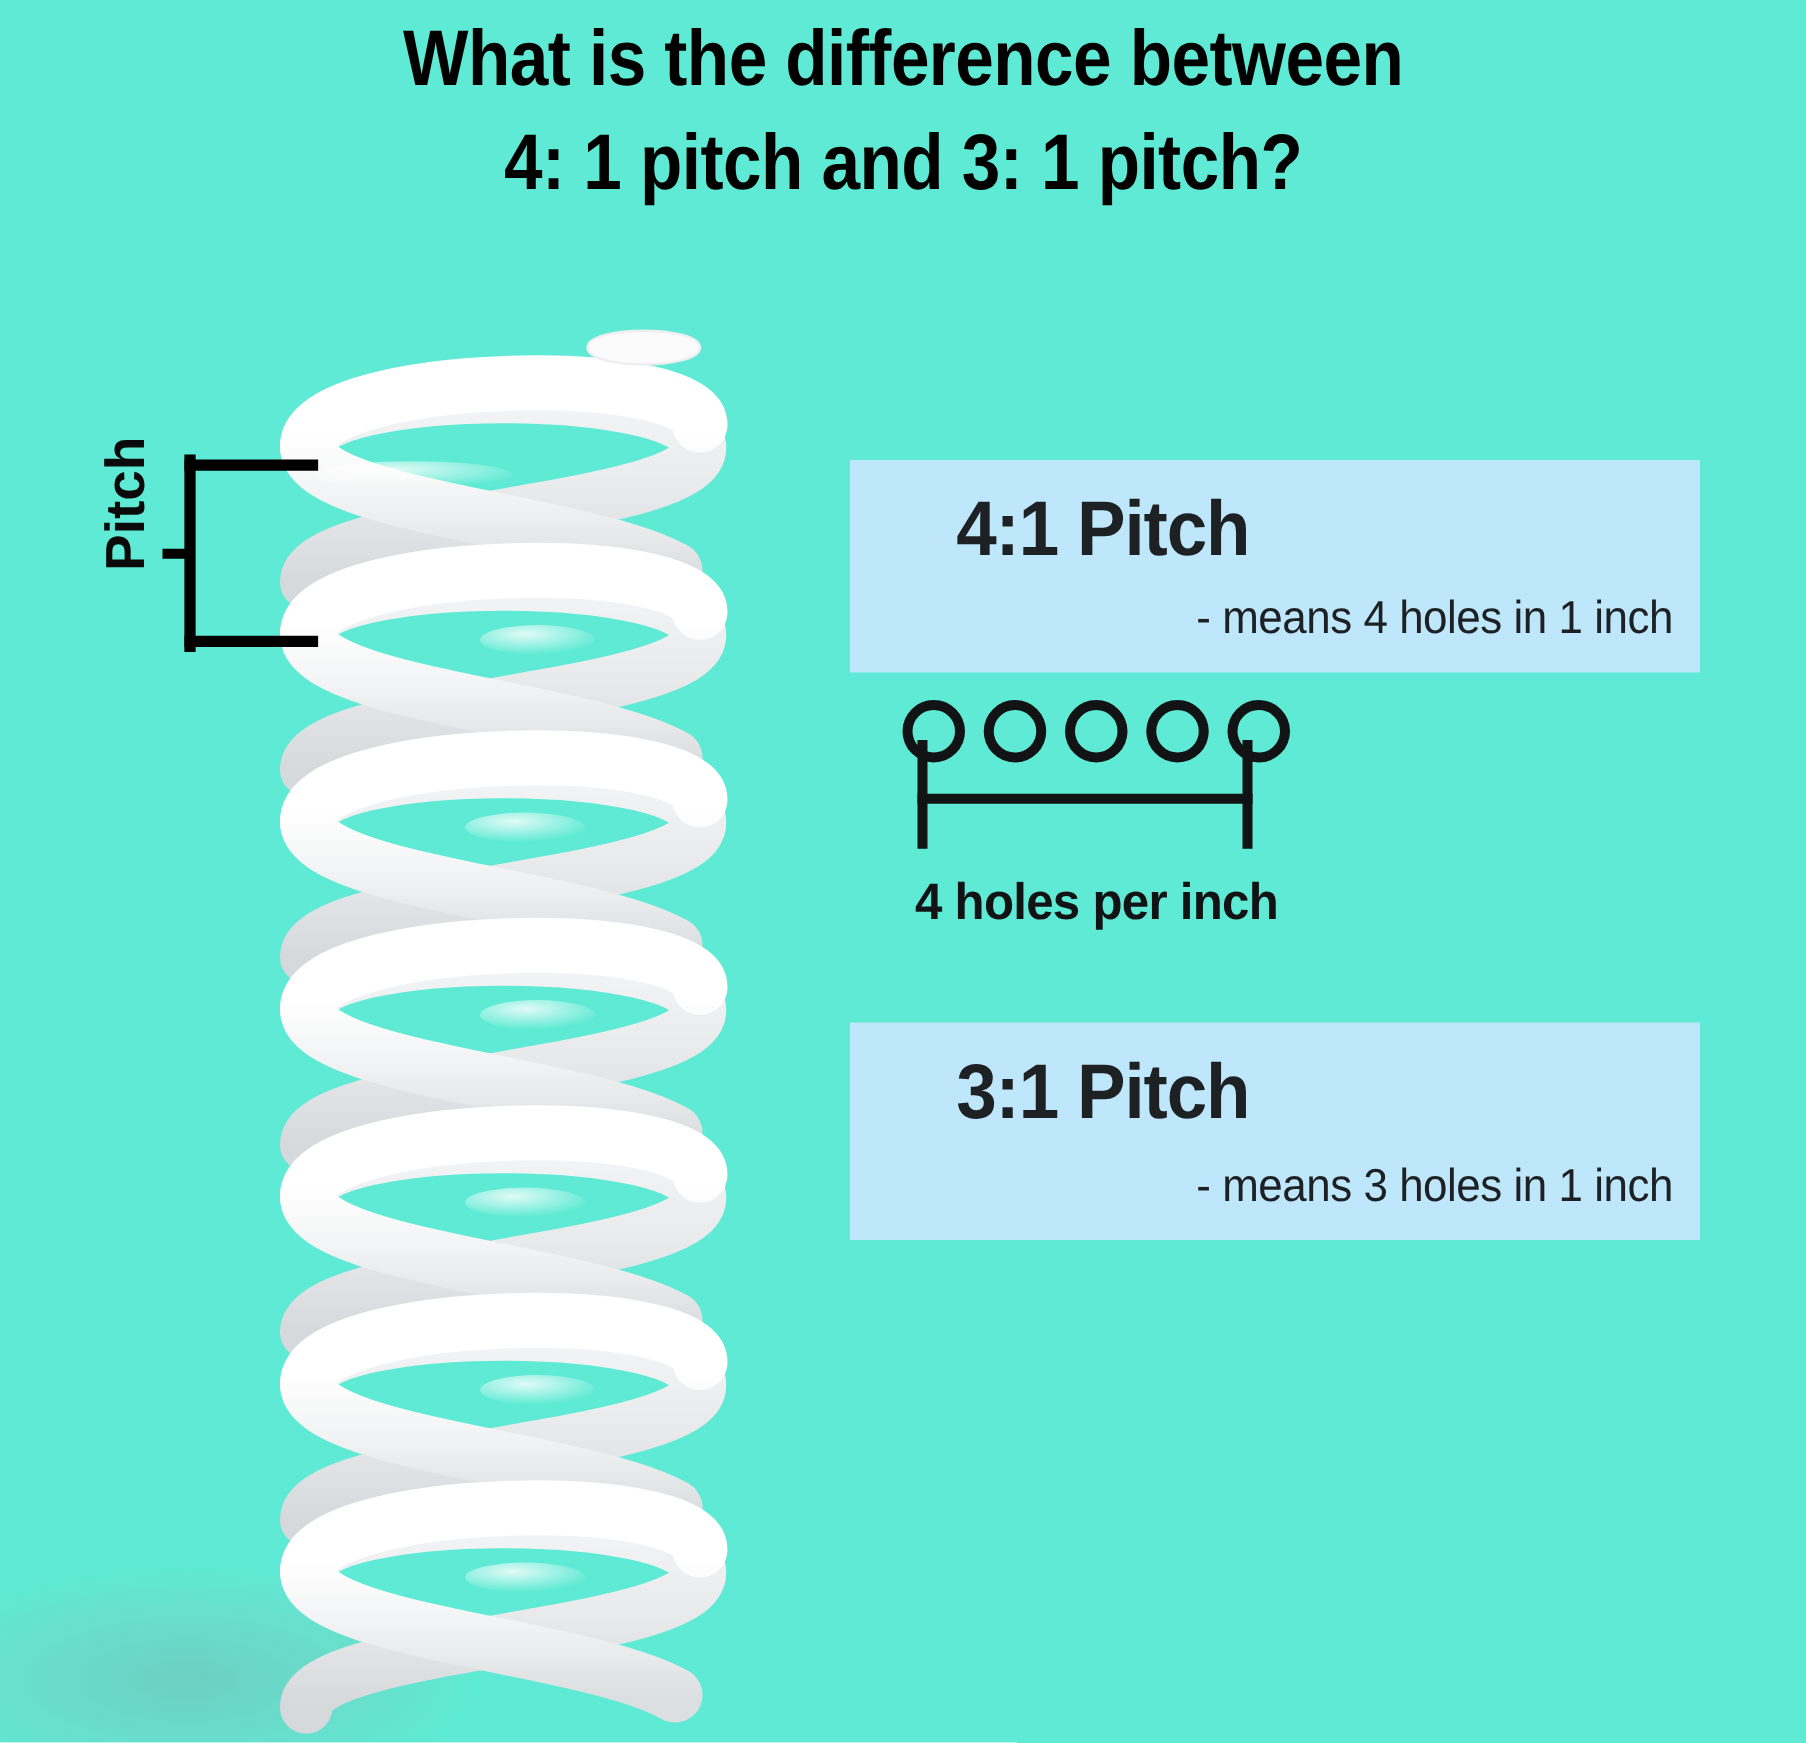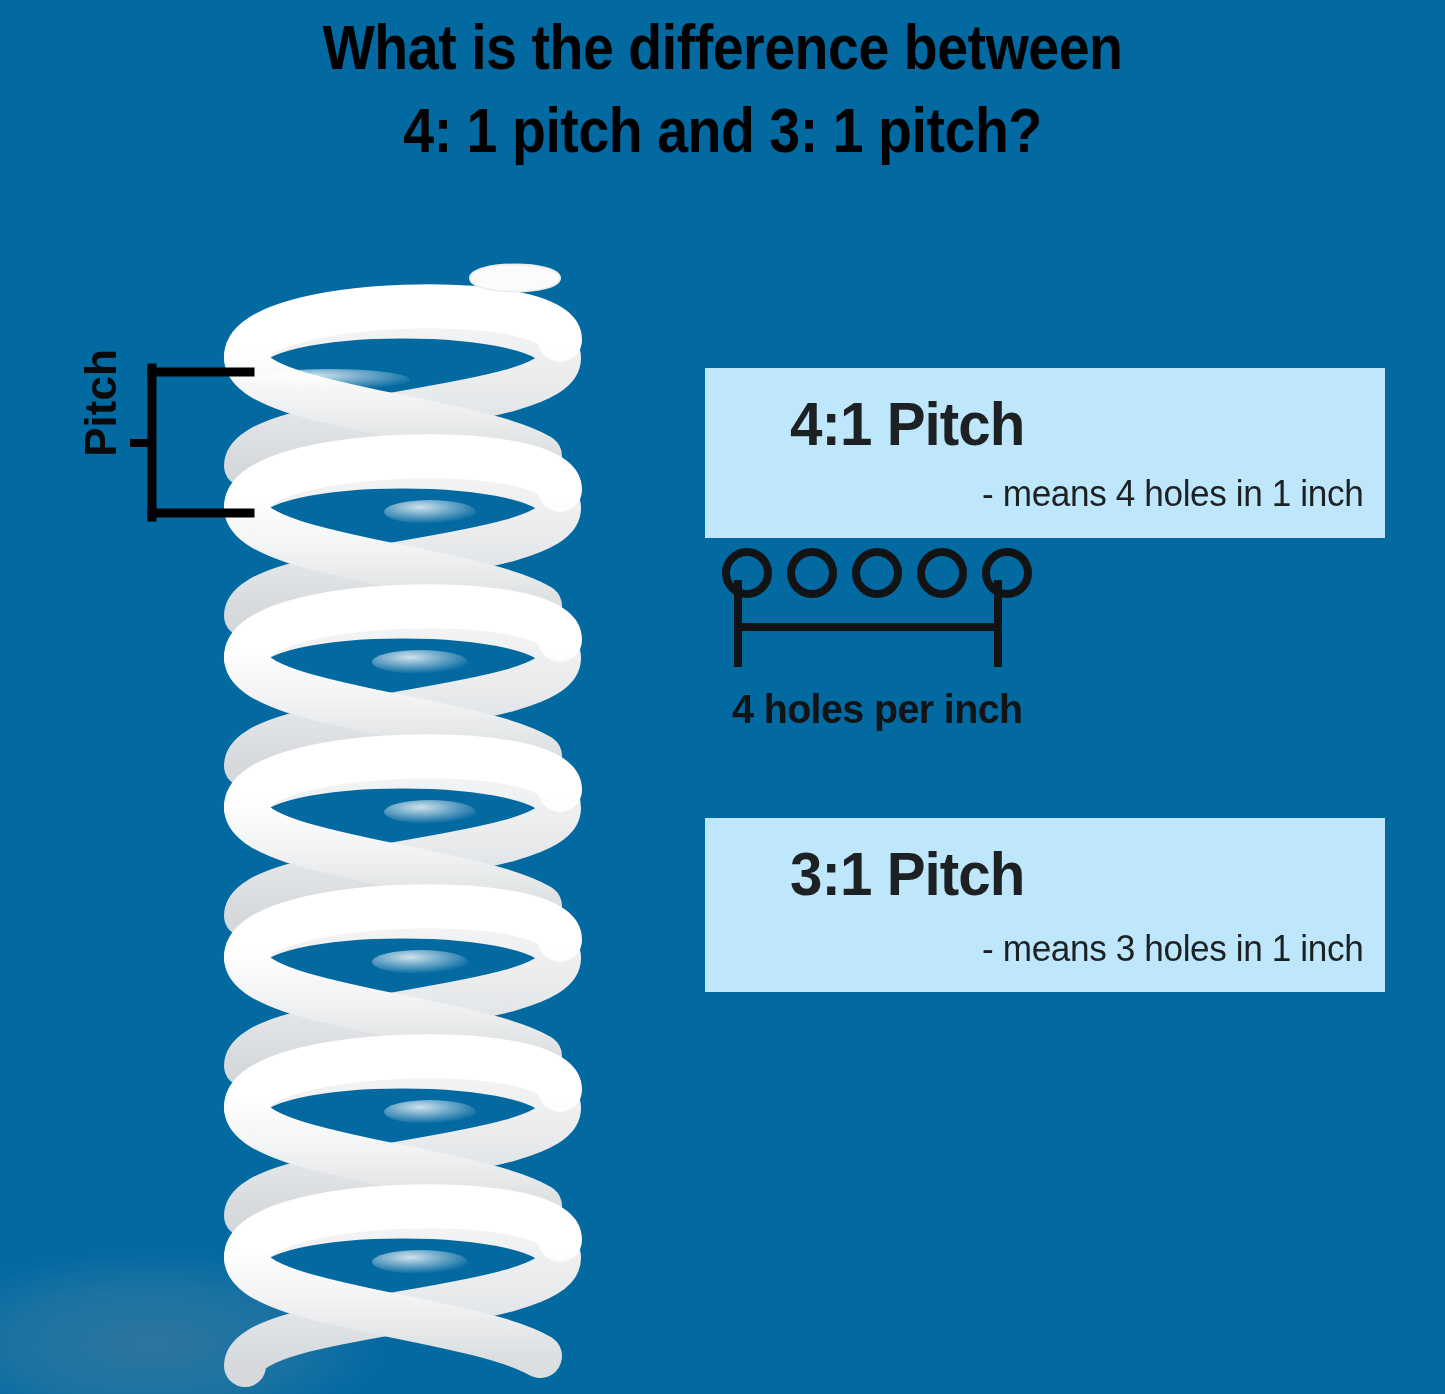--- a/index.html
+++ b/index.html
@@ -9,21 +9,21 @@
     background: #ffffff;
   }
   body {
     font-family: "Liberation Sans", sans-serif;
   }
 
   #page {
     position: relative;
     width: 1445px;
     height: 1394px;
-    background: #0369a1;
+    background: #5eead4;
     overflow: hidden;
   }
 
   
   #title {
     position: absolute;
     left: 0;
     top: 6px;
     width: 1445px;
     text-align: center;
@@ -82,21 +82,21 @@
   #pitch-bracket {
     position: absolute;
     left: 130px;
     top: 355px;
     pointer-events: none;
   }
 
   
   .panel {
     position: absolute;
-    left: 705px;
+    left: 680px;
     width: 680px;
     background: #bee7fb;
     box-sizing: border-box;
   }
   #panel-4 { top: 368px; height: 170px; }
   #panel-3 { top: 818px; height: 174px; }
 
   .panel-heading {
     position: absolute;
     left: 85px;
@@ -124,21 +124,21 @@
     transform-origin: right center;
   }
   #panel-4 .panel-sub { top: 105px; }
   #panel-3 .panel-sub { top: 110px; }
 
   
   .holes-block {
     position: absolute;
     left: 716px;
   }
-  #holes-4 { top: 540px; }
+  #holes-4 { top: 552px; }
   #holes-3 { top: 1032px; }
 
   .holes-caption {
     position: absolute;
     left: 16px;
     font-family: "Liberation Sans", sans-serif;
     font-weight: bold;
     font-size: 41px;
     color: #111315;
     letter-spacing: -0.6px;

